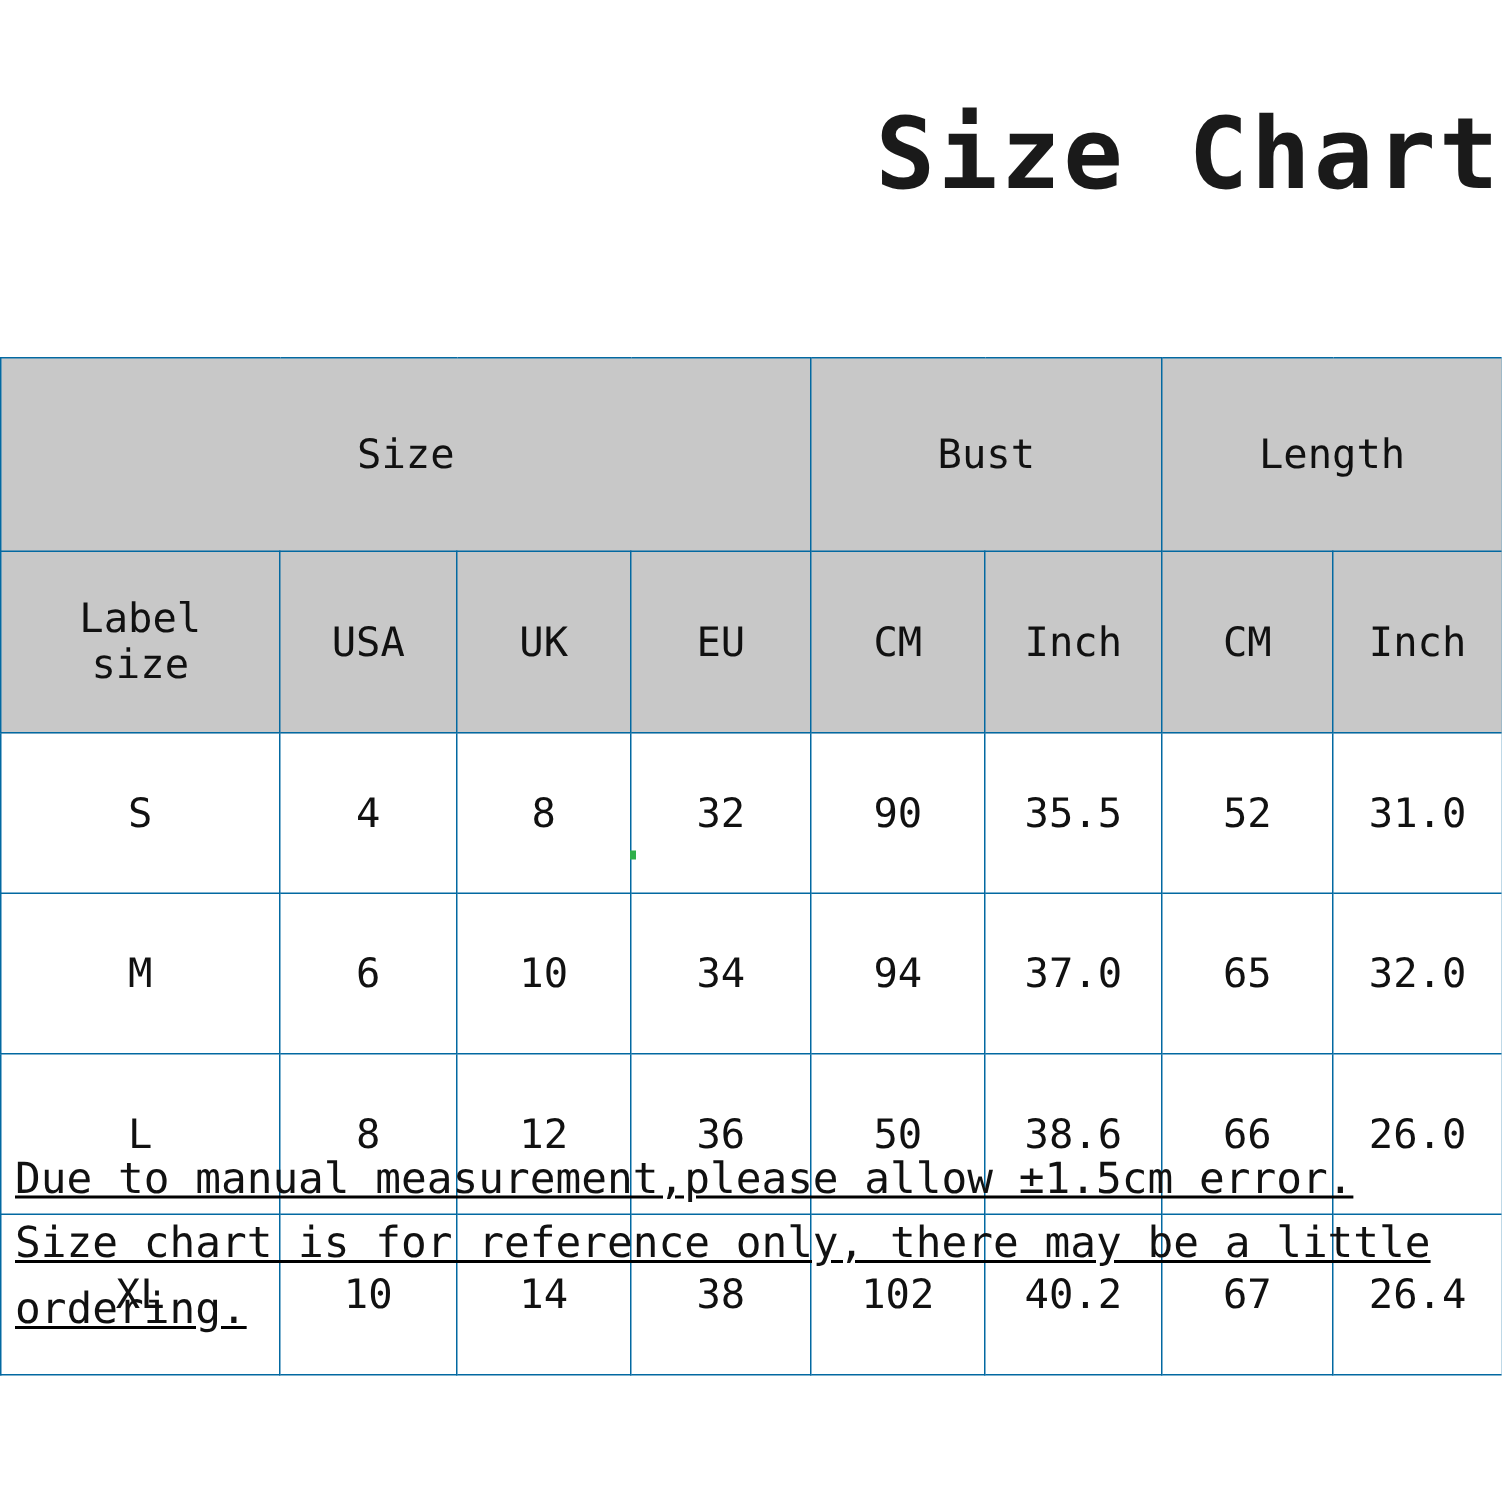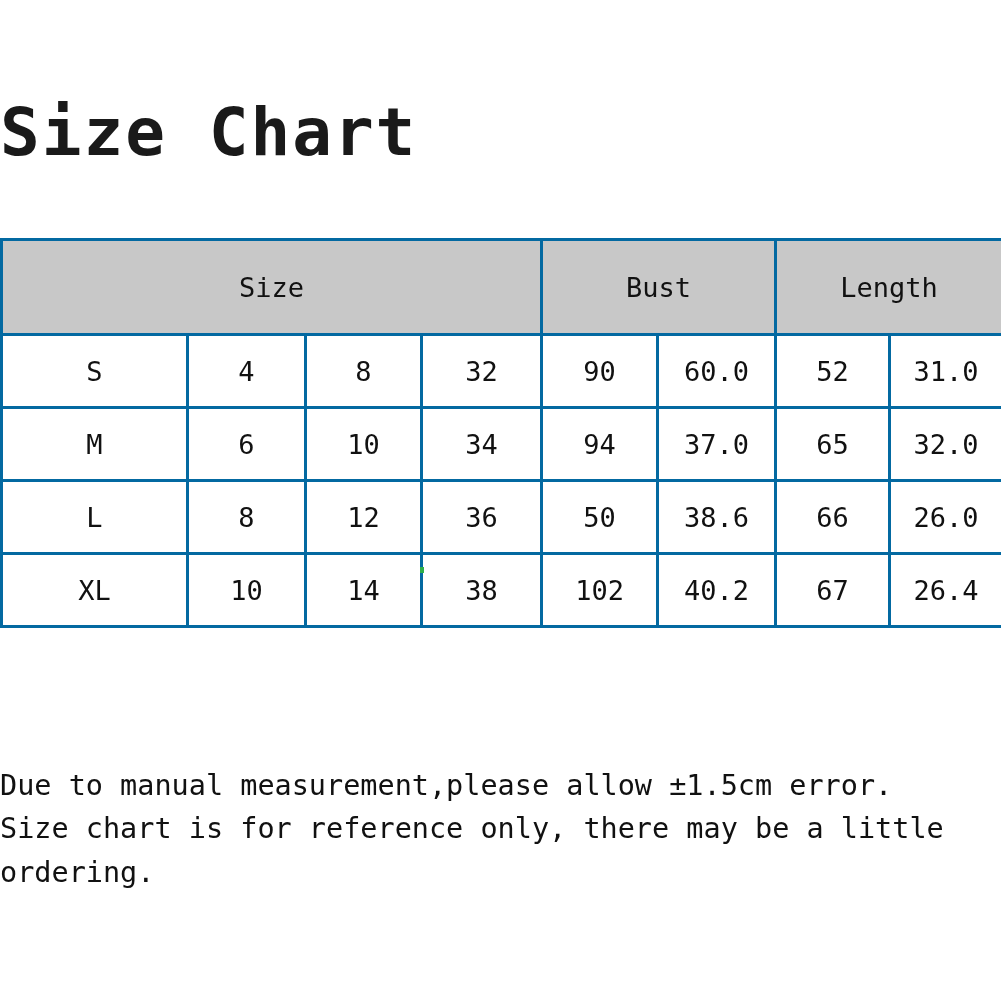--- a/index.html
+++ b/index.html
@@ -15,51 +15,51 @@
     color: #000000;
   }
   .page {
     position: relative;
     width: 1001px;
     height: 1001px;
     background: #ffffff;
     box-sizing: border-box;
   }
   .title {
-    text-align: left;
+    text-align: right;
     font-family: "DejaVu Sans Mono", monospace;
     font-weight: bold;
     font-size: 66px;
     letter-spacing: 2px;
     margin: 0;
-    padding-top: 100px;
+    padding-top: 70px;
     line-height: 1.0;
     color: #1a1a1a;
   }
   .table-wrap {
     position: absolute;
     top: 238px;
     left: 0;
     width: 1001px;
   }
   table.size-table {
     border-collapse: collapse;
     width: 1001px;
     table-layout: fixed;
   }
   table.size-table td,
   table.size-table th {
-    border: 3px solid #0369a1;
+    border: 1px solid #0369a1;
     text-align: center;
     vertical-align: middle;
     font-family: "DejaVu Sans Mono", monospace;
     font-weight: normal;
     font-size: 27px;
     color: #111111;
-    padding: 0;
+    padding: 18px;
   }
   .hdr {
     background: #c8c8c8;
   }
   .hdr-top th {
     height: 92px;
     font-size: 29px;
   }
   .hdr-sub th {
     height: 84px;
@@ -77,22 +77,23 @@
   col.c4 { width: 116px; }
   col.c5 { width: 118px; }
   col.c6 { width: 114px; }
   col.c7 { width: 113px; }
 
   .notes {
     position: absolute;
     top: 764px;
     left: 0;
     width: 1001px;
-    padding: 0 0;
+    padding: 0 10px;
     box-sizing: border-box;
+    text-decoration: underline;
   }
   .notes p {
     margin: 0;
     font-family: "DejaVu Sans Mono", monospace;
     font-size: 28.5px;
     line-height: 1.52;
     color: #111111;
     white-space: nowrap;
   }
   .notes p.indent {
@@ -125,29 +126,39 @@
           <col class="c5">
           <col class="c6">
           <col class="c7">
       </colgroup>
       <thead>
         <tr class="hdr hdr-top">
           <th class="hdr" colspan="4">Size</th>
           <th class="hdr" colspan="2">Bust</th>
           <th class="hdr" colspan="2">Length</th>
         </tr>
+        <tr class="hdr hdr-sub">
+          <th class="hdr">Label size</th>
+          <th class="hdr">USA</th>
+          <th class="hdr">UK</th>
+          <th class="hdr">EU</th>
+          <th class="hdr">CM</th>
+          <th class="hdr">Inch</th>
+          <th class="hdr">CM</th>
+          <th class="hdr">Inch</th>
+        </tr>
       </thead>
       <tbody>
         <tr class="body-row">
           <td>S</td>
           <td>4</td>
           <td>8</td>
           <td>32</td>
           <td>90</td>
-          <td>60.0</td>
+          <td>35.5</td>
           <td>52</td>
           <td>31.0</td>
         </tr>
         <tr class="body-row">
           <td>M</td>
           <td>6</td>
           <td>10</td>
           <td>34</td>
           <td>94</td>
           <td>37.0</td>

